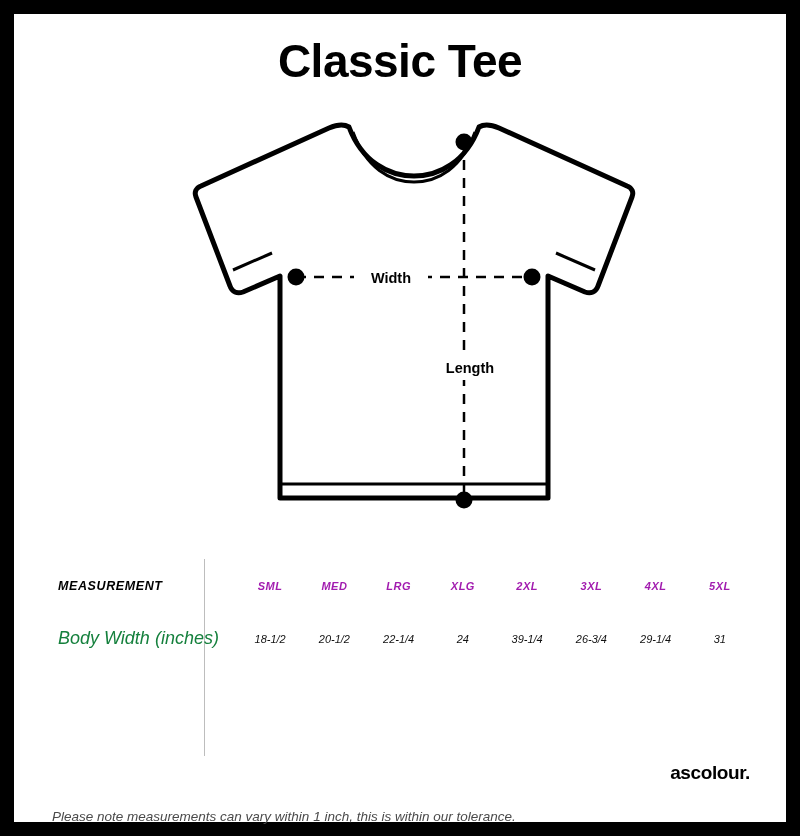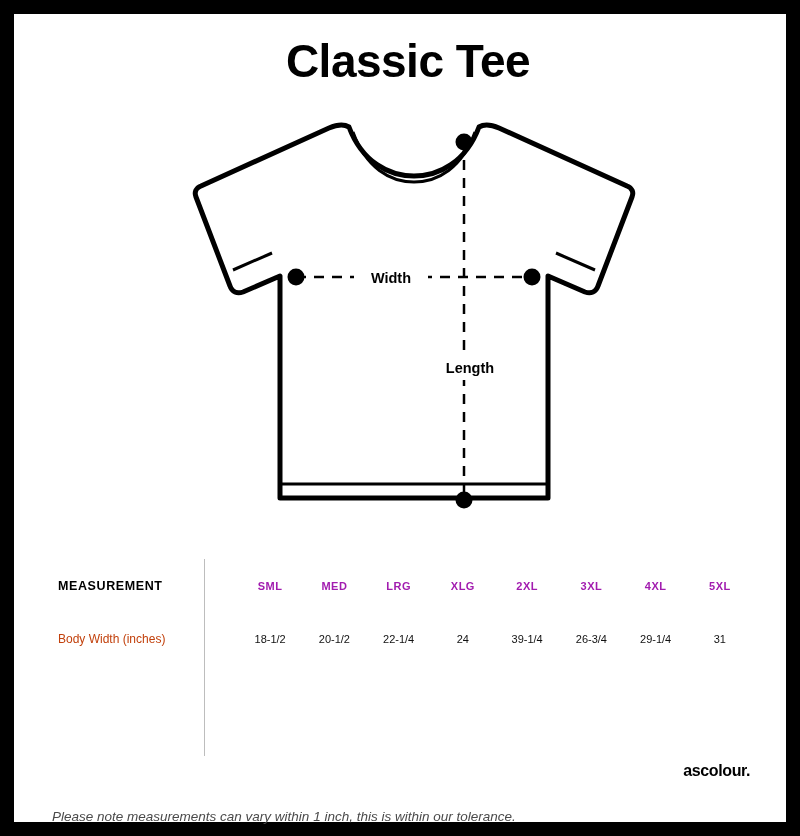--- a/index.html
+++ b/index.html
@@ -32,39 +32,39 @@
   .title {
     position: absolute;
     top: 20px;
     left: 0;
     width: 100%;
     text-align: center;
     font-size: 46px;
     font-weight: bold;
     letter-spacing: -0.5px;
     color: #000000;
-    padding-left: 8px;
   }
   .diagram {
     position: absolute;
     top: 88px;
     left: 0;
     width: 100%;
     height: 440px;
   }
   .table-wrap {
     position: absolute;
     left: 38px;
     top: 545px;
     width: 700px;
   }
   table.size-table {
     border-collapse: collapse;
     width: 700px;
     table-layout: fixed;
+    font-style: italic;
   }
   table.size-table th,
   table.size-table td {
     text-align: center;
     font-size: 11px;
     color: #111111;
     padding: 0;
     height: 53px;
     vertical-align: middle;
     font-weight: normal;
@@ -75,22 +75,22 @@
     width: 180px;
     padding-left: 6px;
   }
   table.size-table th.measure-head {
     font-size: 12.5px;
     font-weight: bold;
     letter-spacing: 0.6px;
     color: #000000;
   }
   table.size-table td.measure-cell {
-    font-size: 12px;
-    color: #c2410c;
+    font-size: 18px;
+    color: #15803d;
   }
   table.size-table th.size-head {
     font-size: 11px;
     font-weight: bold;
     letter-spacing: 0.5px;
     color: #a21caf;
   }
   .vline {
     position: absolute;
     left: 190px;
@@ -104,21 +104,21 @@
     left: 38px;
     top: 795px;
     font-size: 13.5px;
     font-style: italic;
     color: #4a4a4a;
   }
   .brand {
     position: absolute;
     right: 36px;
     top: 748px;
-    font-size: 16px;
+    font-size: 19px;
     font-weight: bold;
     color: #000000;
     letter-spacing: -0.4px;
   }
   .label-width, .label-length {
     font-size: 14.5px;
     font-weight: bold;
     fill: #000000;
   }
 </style>

